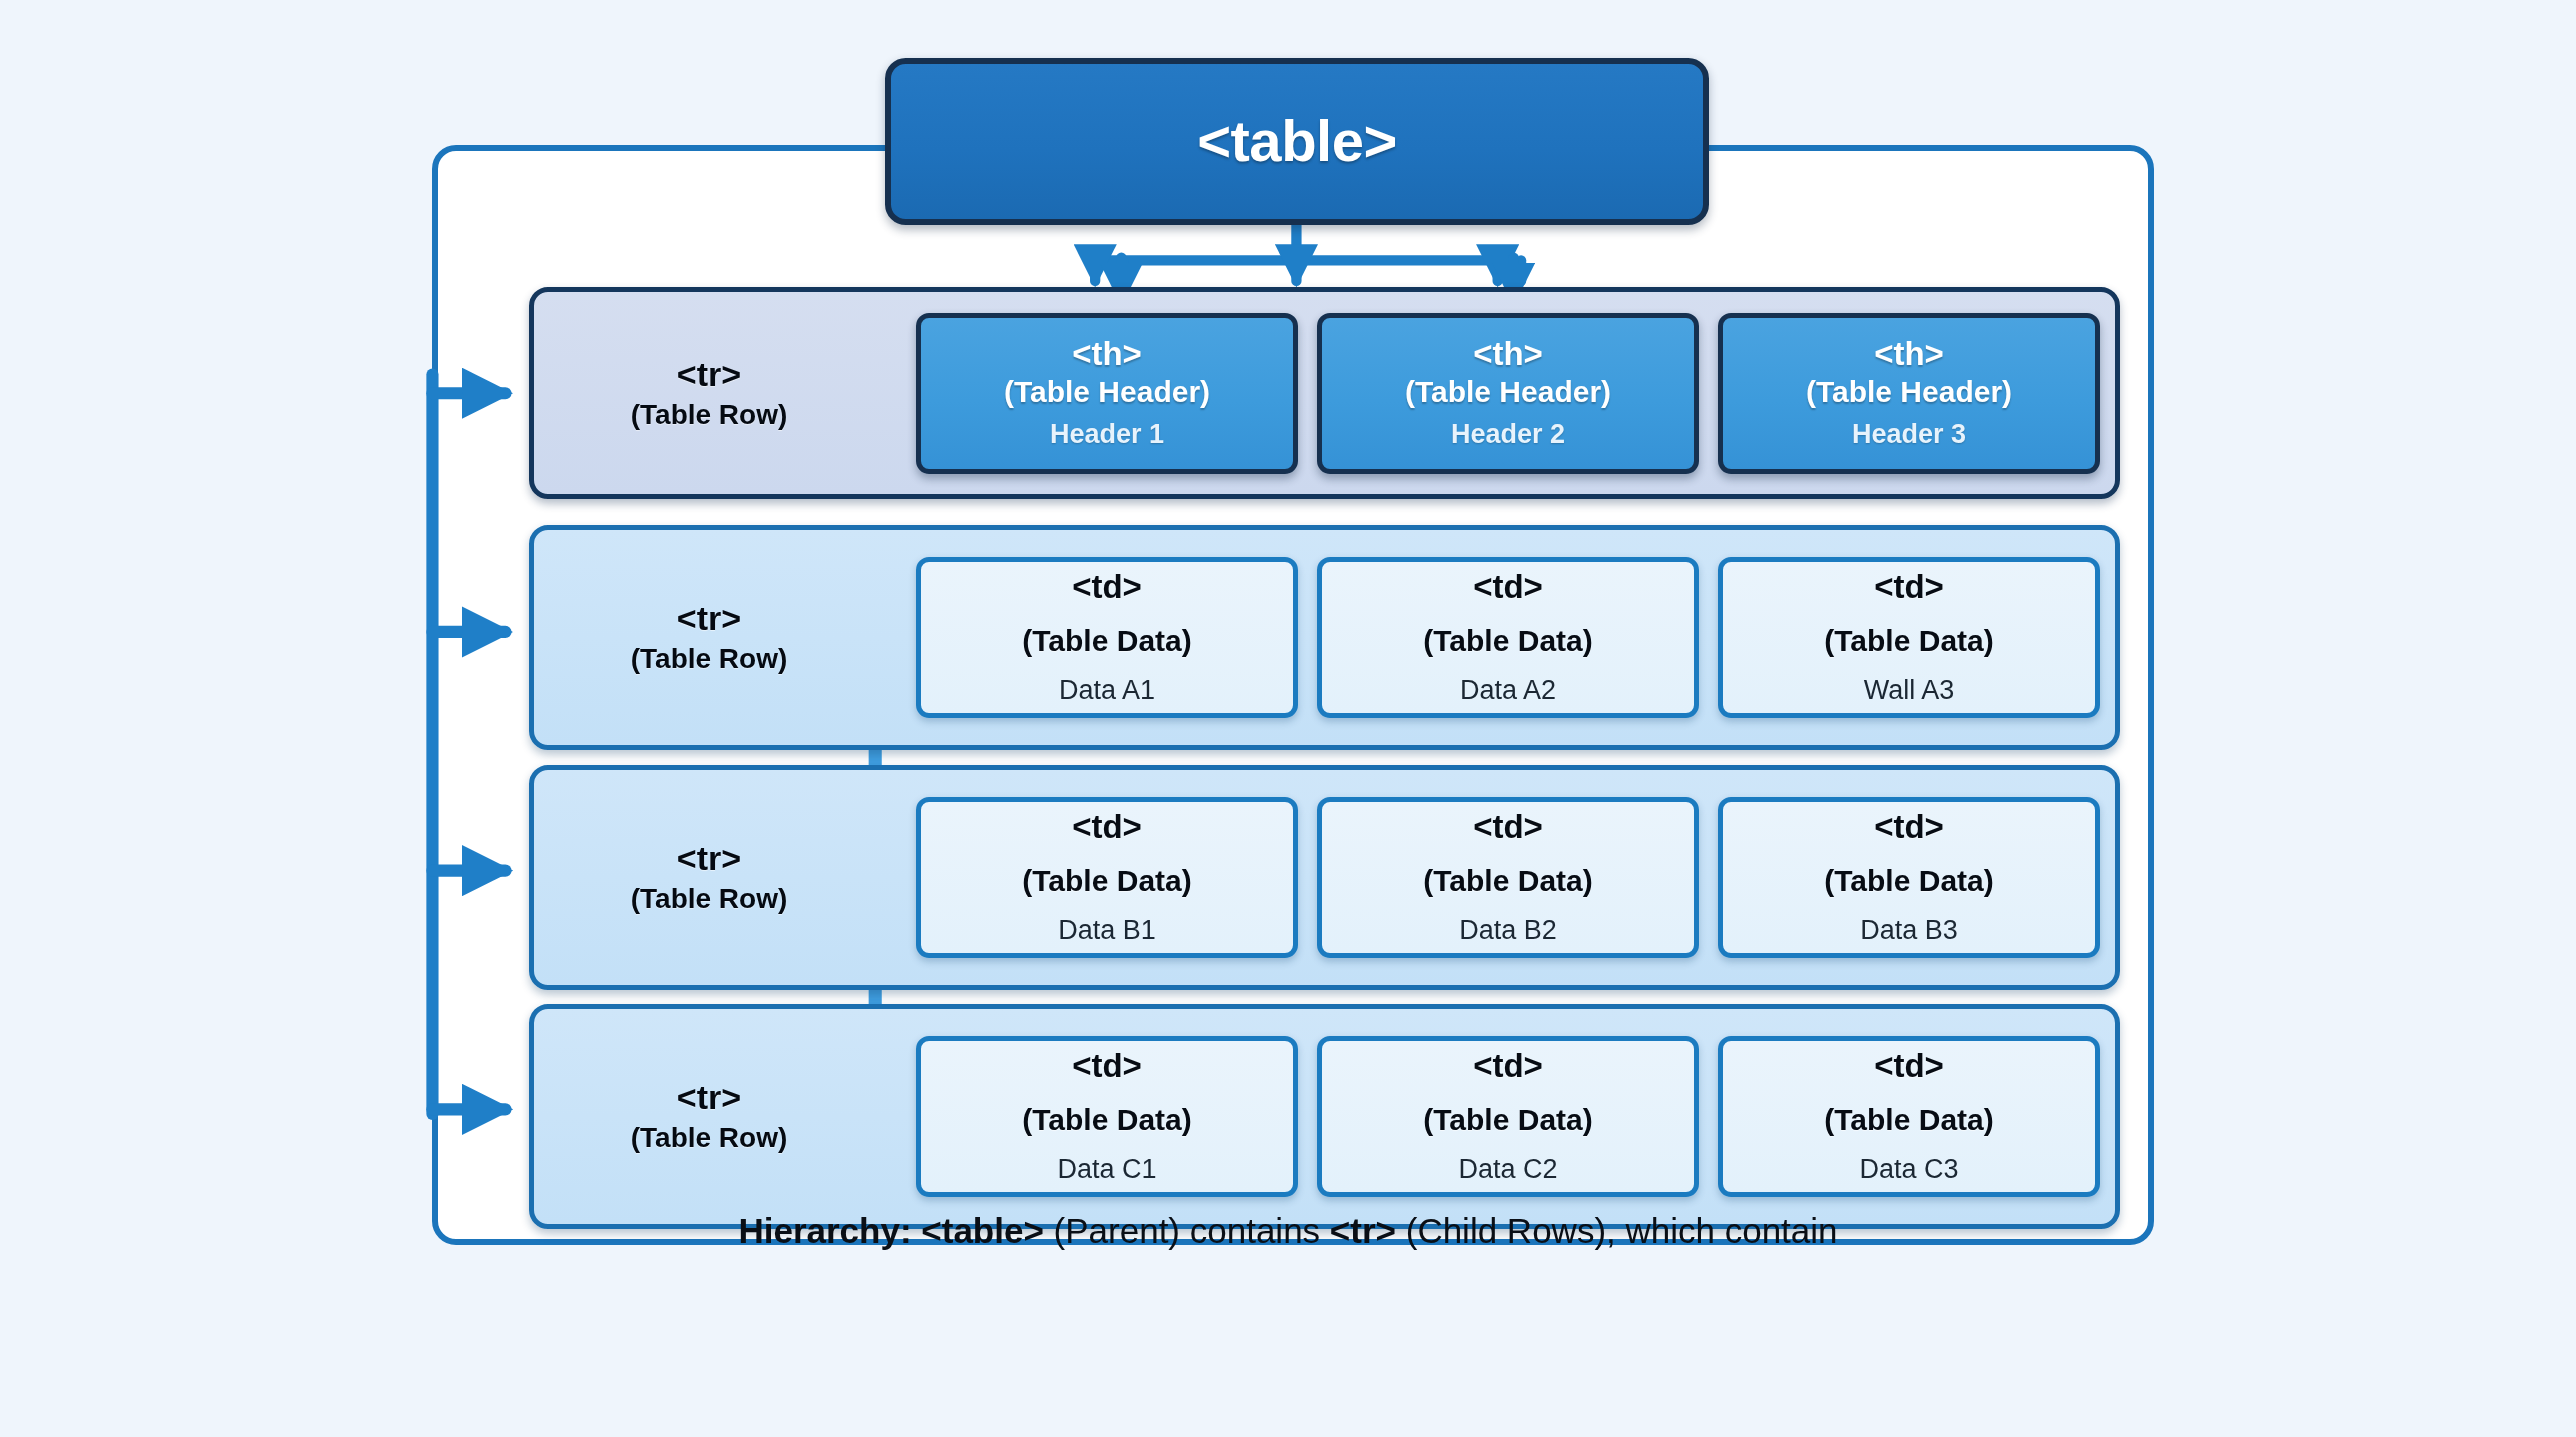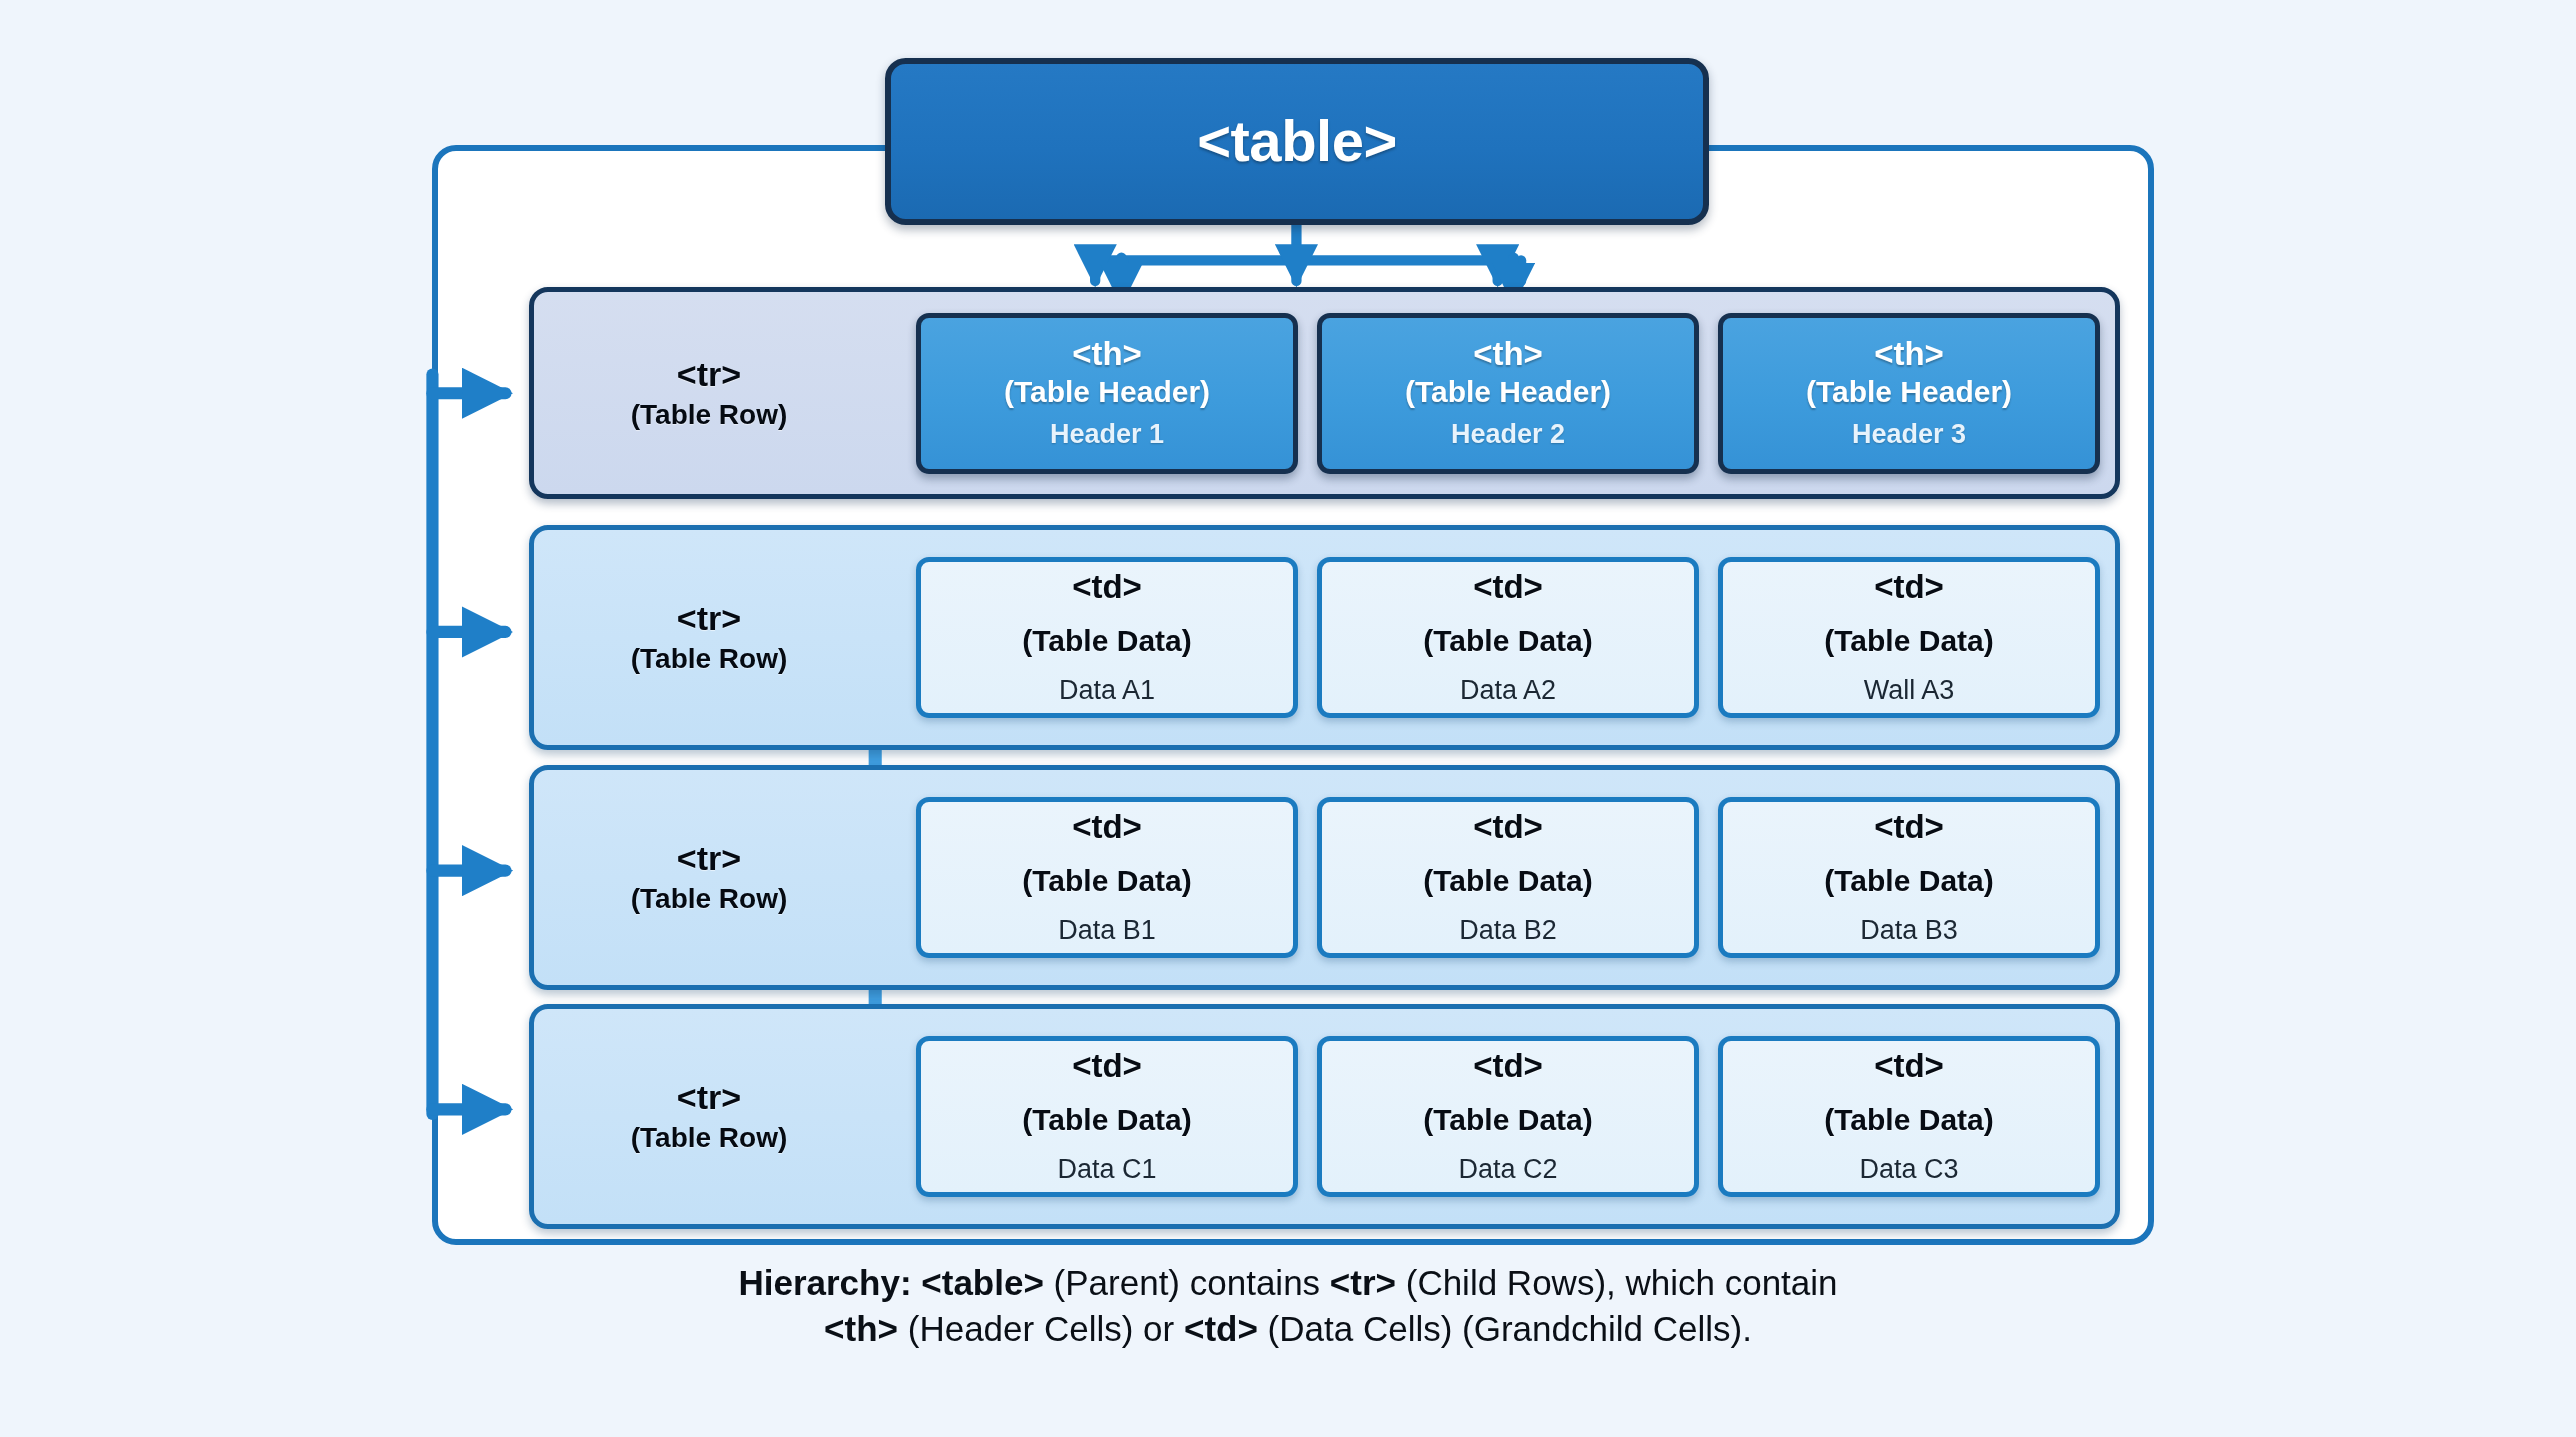--- a/index.html
+++ b/index.html
@@ -204,21 +204,21 @@
     font-size: 27px;
     font-weight: normal;
     color: #1b2733;
     margin-top: 17px;
   }
 
   
   .caption {
     position: absolute;
     left: 0;
-    top: 1260px;
+    top: 1208px;
     width: 2576px;
     text-align: center;
     font-size: 35px;
     line-height: 1.30;
     color: #0a0f16;
     z-index: 15;
   }
   .caption b { font-weight: bold; }
   .caption .cap-line { display: block; }
 </style>
@@ -371,17 +371,16 @@
       <div class="cell td-cell">
         <div class="cell-tag">&lt;td&gt;</div>
         <div class="cell-sub">(Table Data)</div>
         <div class="cell-value">Data C3</div>
       </div>
     </div>
   </div>
 
   <div class="caption">
     <span class="cap-line"><b>Hierarchy: </b><b>&lt;table&gt;</b><span> (Parent) contains </span><b>&lt;tr&gt;</b><span> (Child Rows), which contain</span></span>
-    <span class="cap-line"><b>&lt;th&gt;</b><span> (Header Cells) or </span><b>&lt;td&gt;</b><span> (Data Cells) (Grandchild Cells).</span></span>
   </div>
 
 </div>
 
 
 </body></html>

